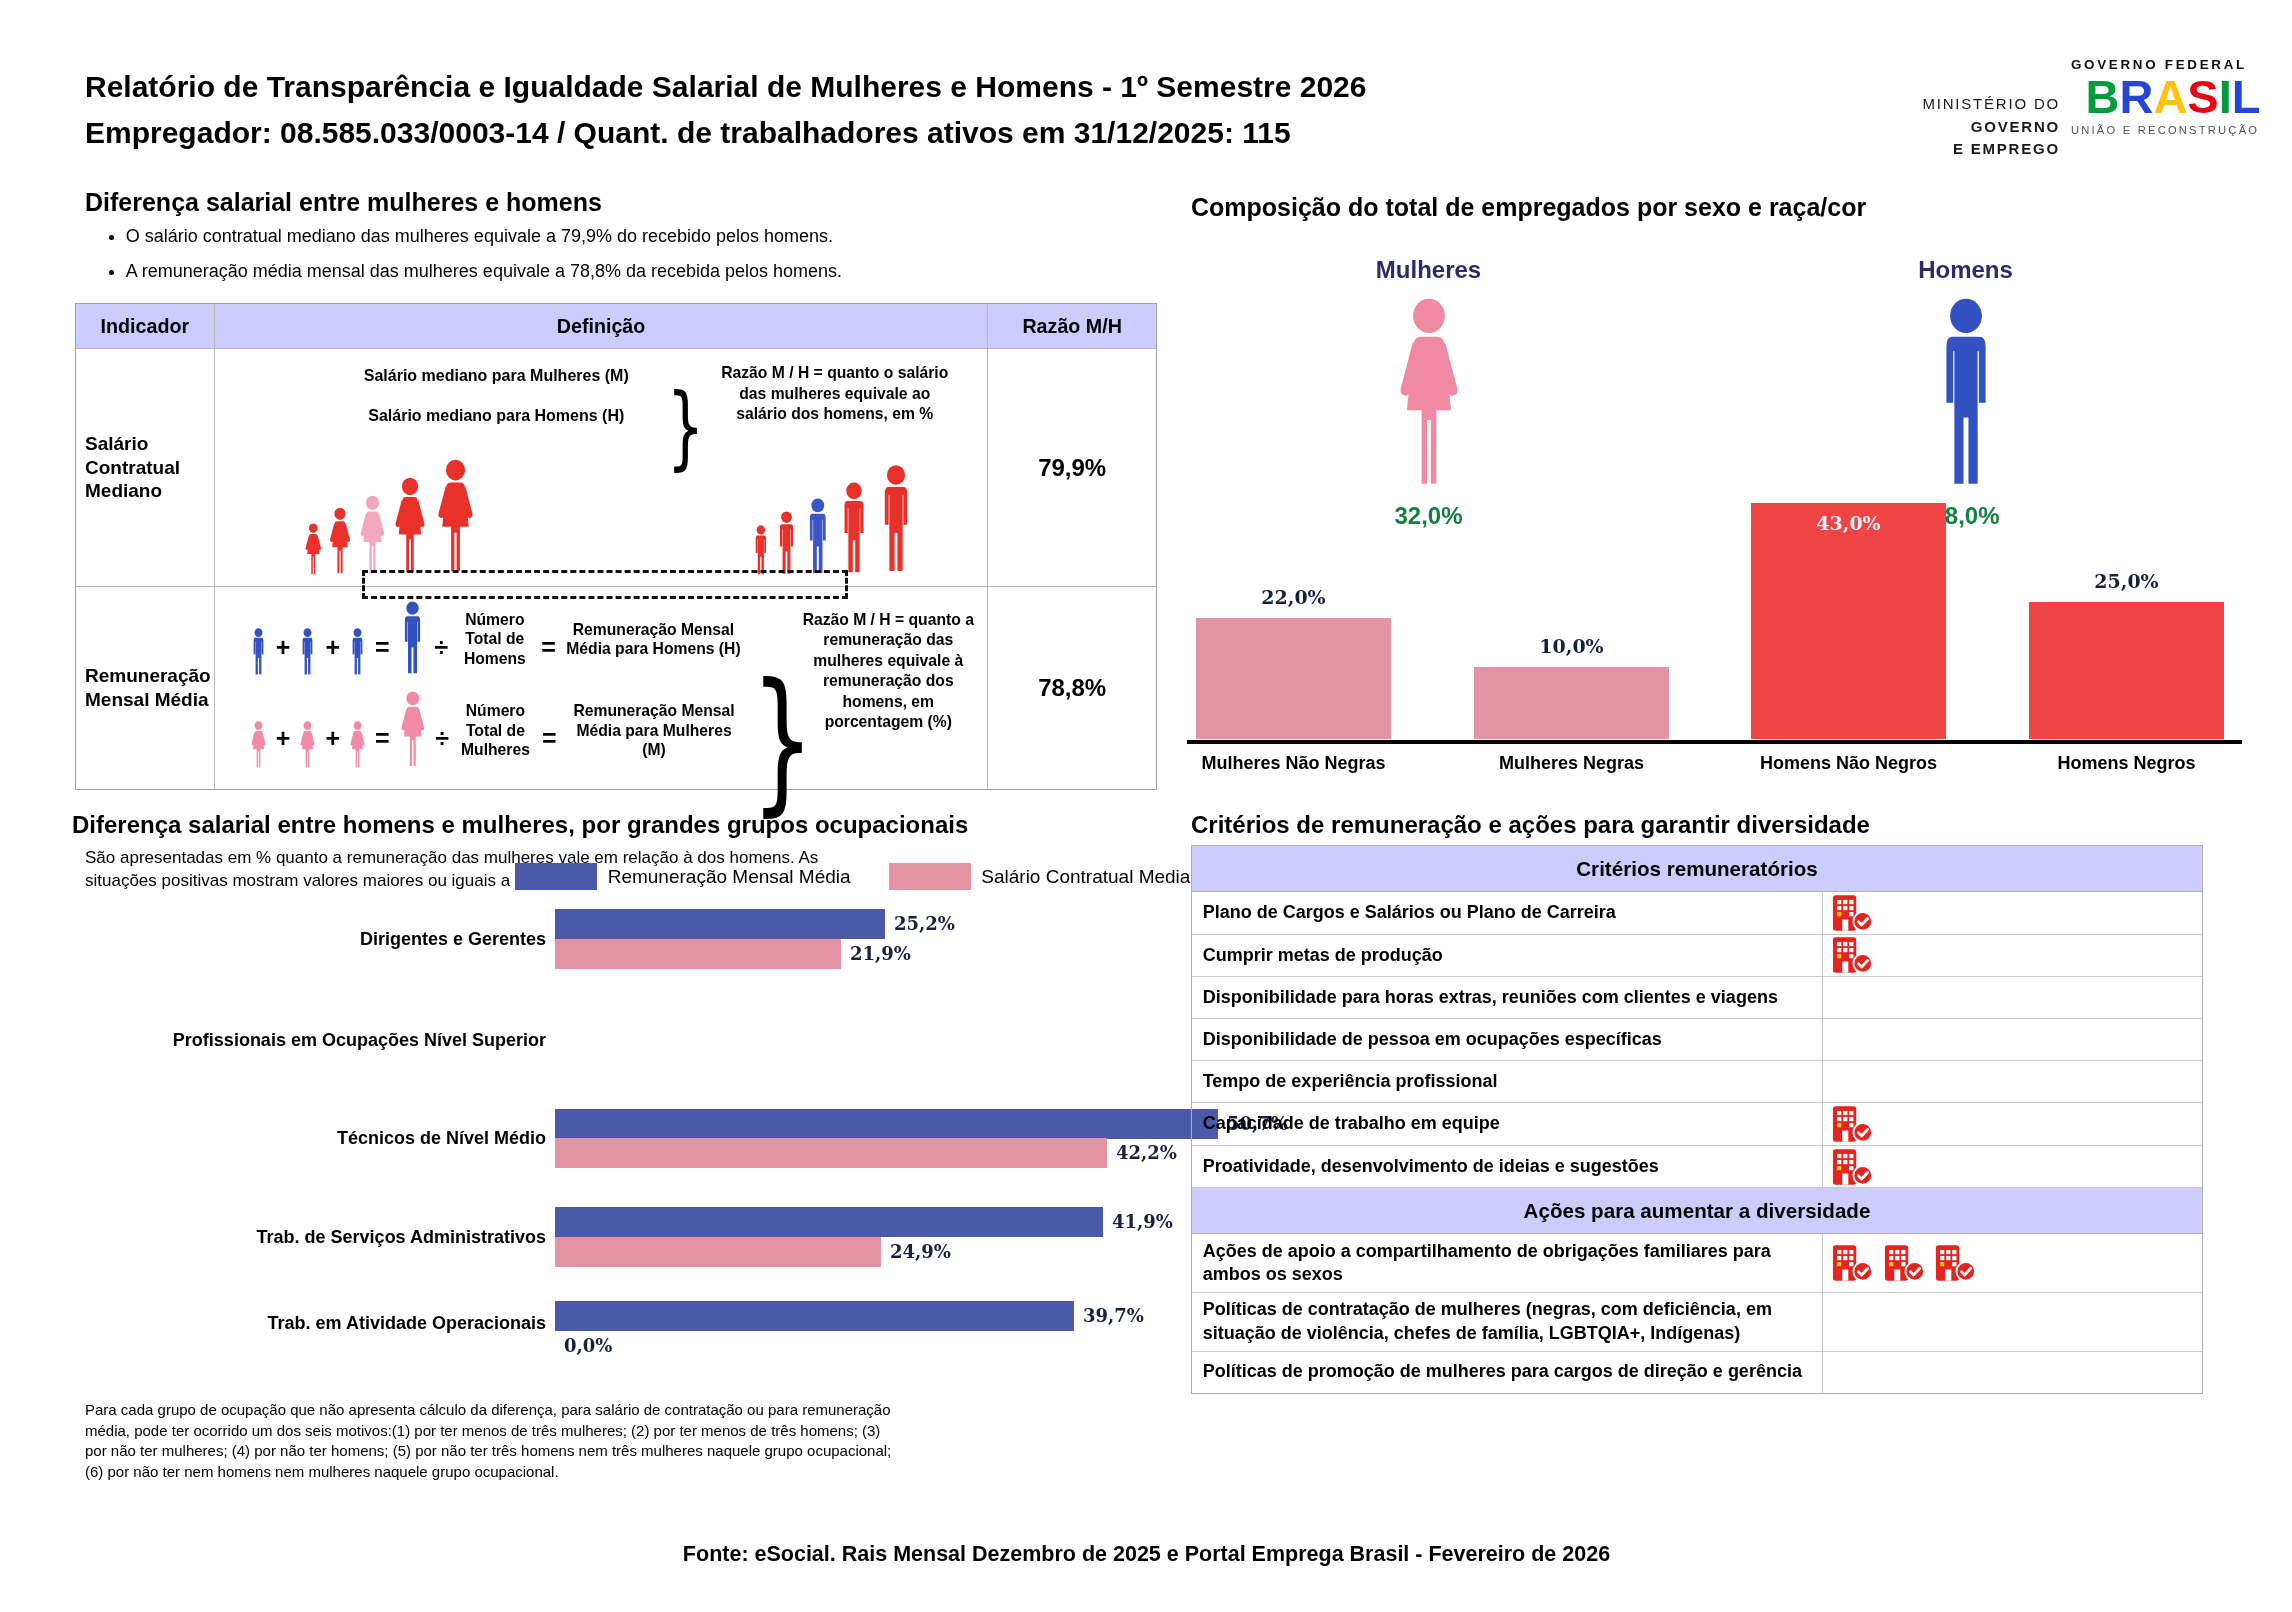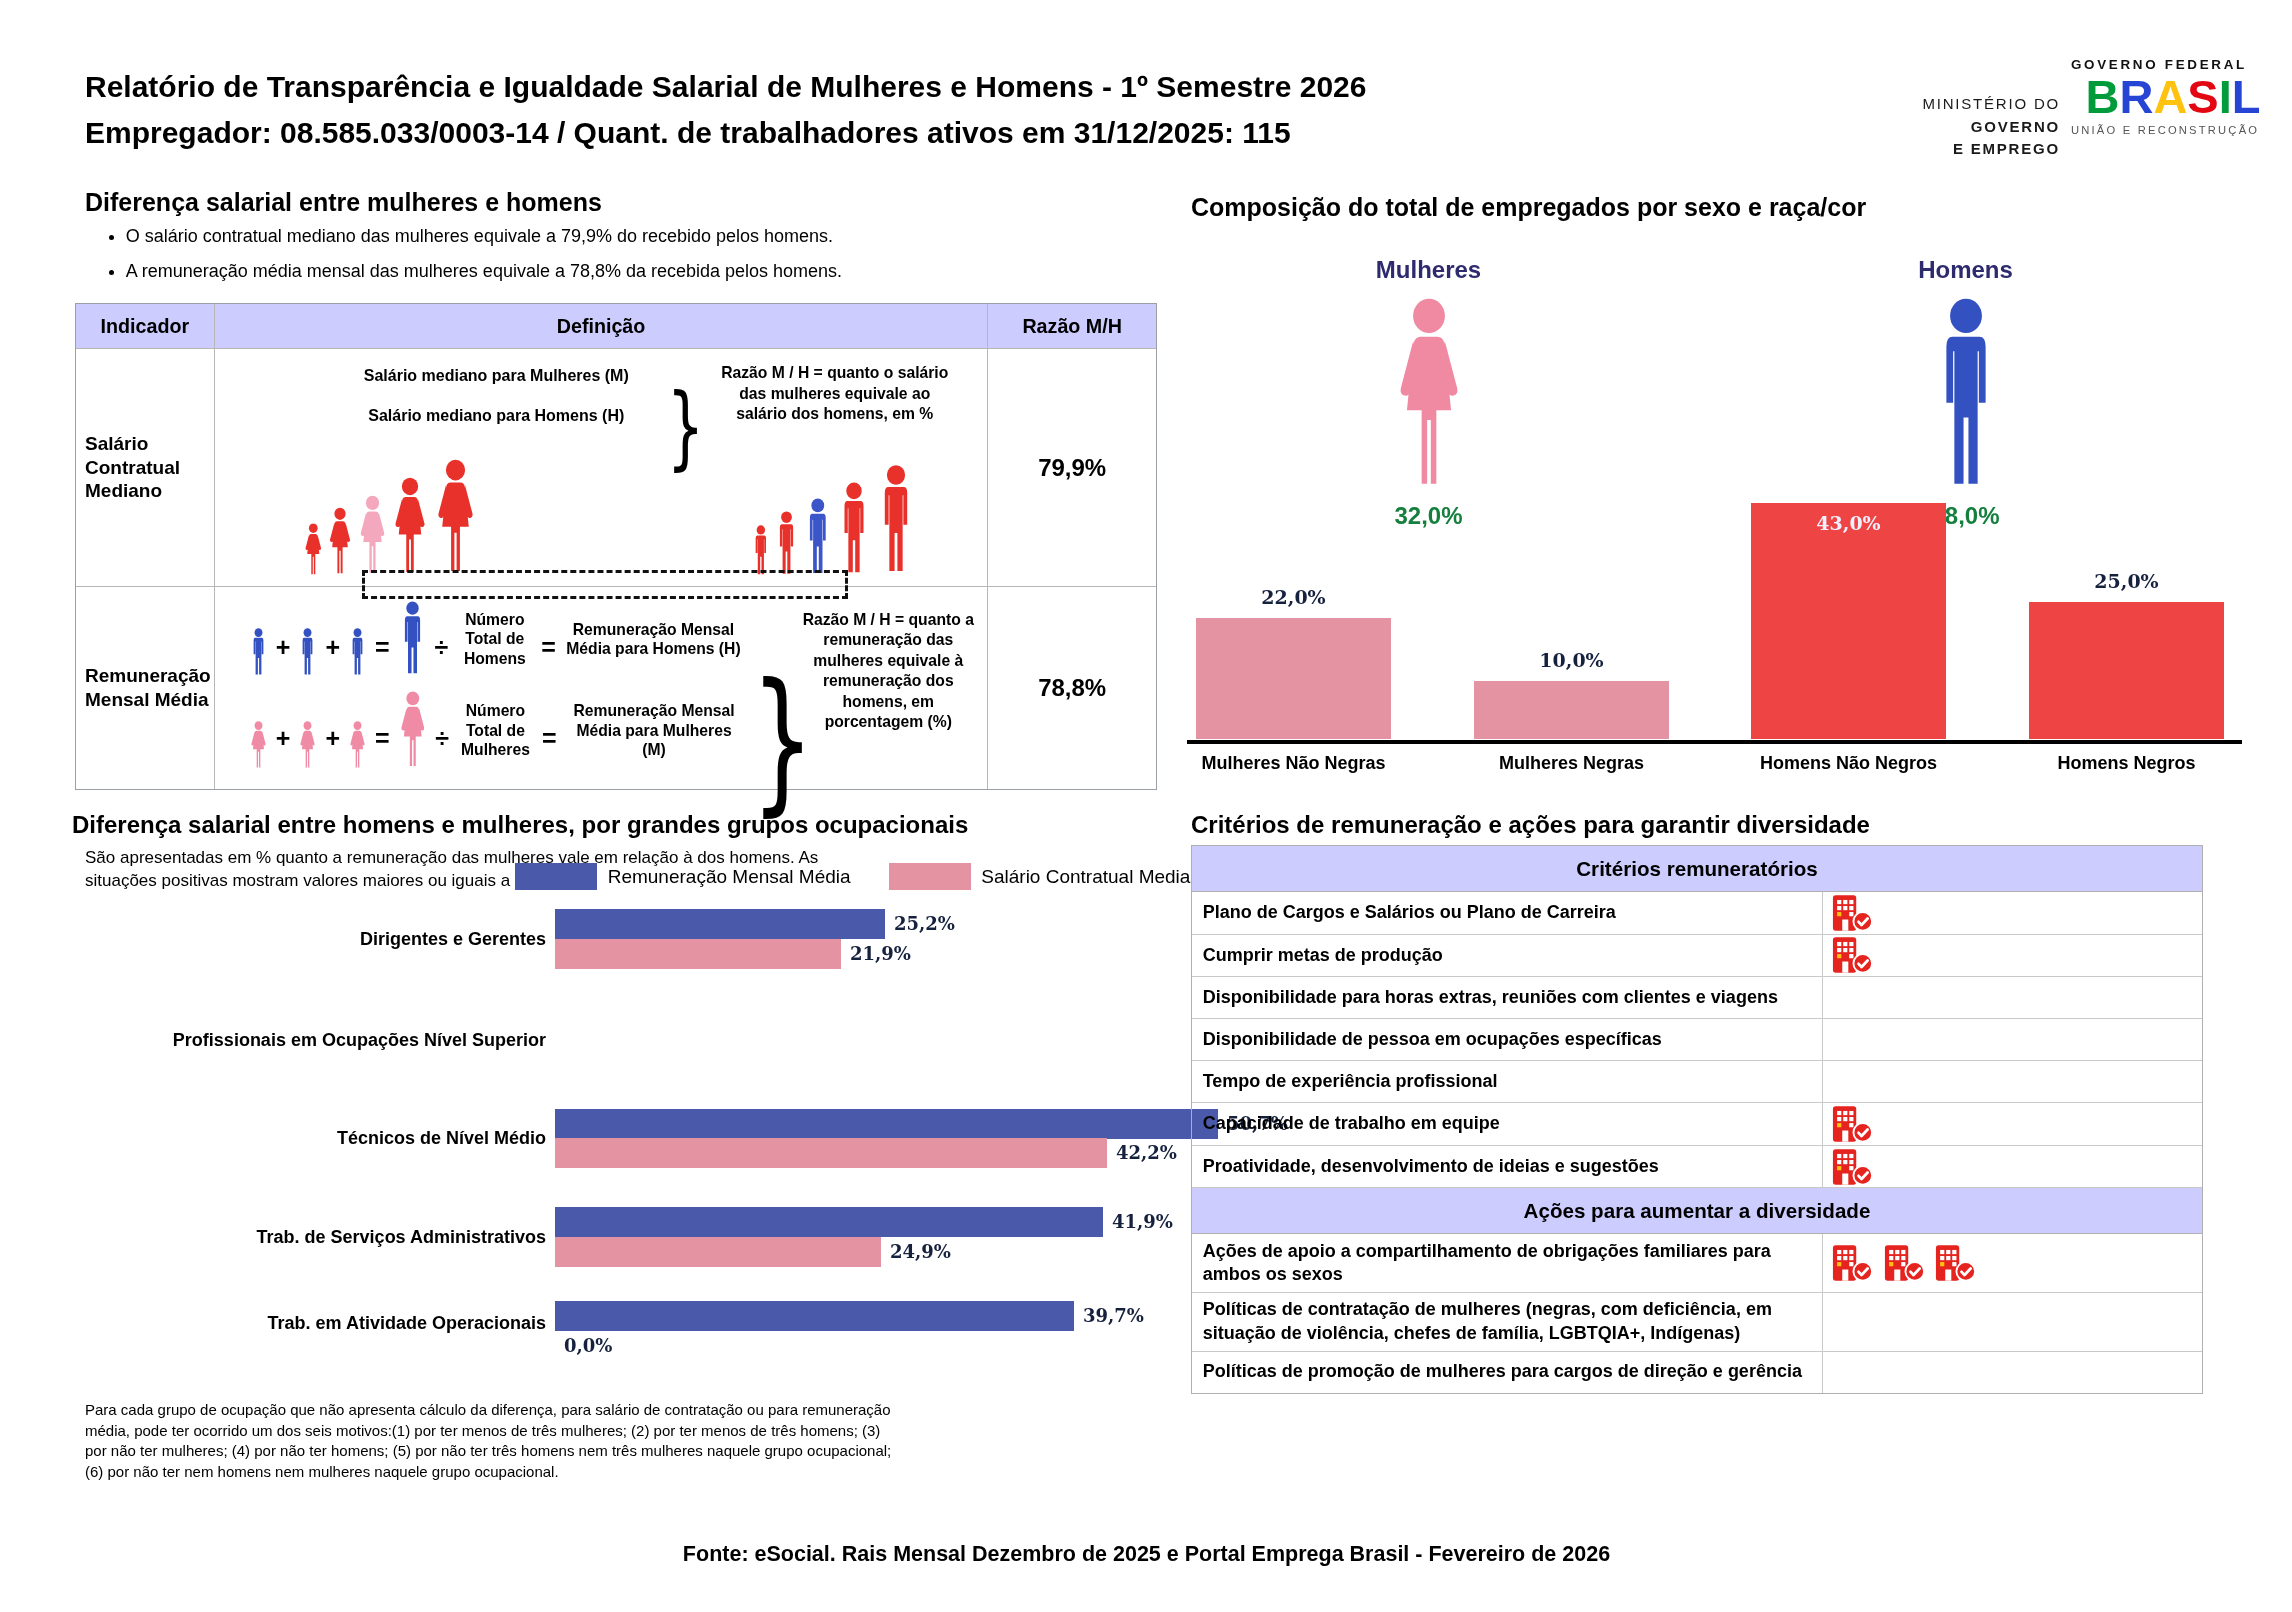--- a/index.html
+++ b/index.html
@@ -272,21 +272,21 @@
   <svg class="comp-icon person" style="left:1929px;top:297px;color:#3351c1;width:74px;height:197px;" viewBox="0 0 83 220" width="74" height="197">
       <use href="#sym-male"></use>
     </svg>
   <div class="comp-pct" style="left:1294px;top:502px;">32,0%</div>
   <div class="comp-pct" style="left:1831px;top:502px;">68,0%</div>
 
   <div class="comp-chart">
     <div class="comp-bar pink" style="left: 9px; height: 121px;">
       <span class="comp-val out">22,0%</span>
     </div>
-    <div class="comp-bar pink" style="left: 287px; height: 58px;">
+    <div class="comp-bar pink" style="left: 287px; height: 72px;">
       <span class="comp-val out">10,0%</span>
     </div>
     <div class="comp-bar blue" style="left: 564px; height: 236px;">
       <span class="comp-val in">43,0%</span>
     </div>
     <div class="comp-bar blue" style="left: 842px; height: 137px;">
       <span class="comp-val out">25,0%</span>
     </div>
     <div class="comp-axis"></div>
     <div class="comp-cat" style="left:-19px">Mulheres Não Negras</div>

